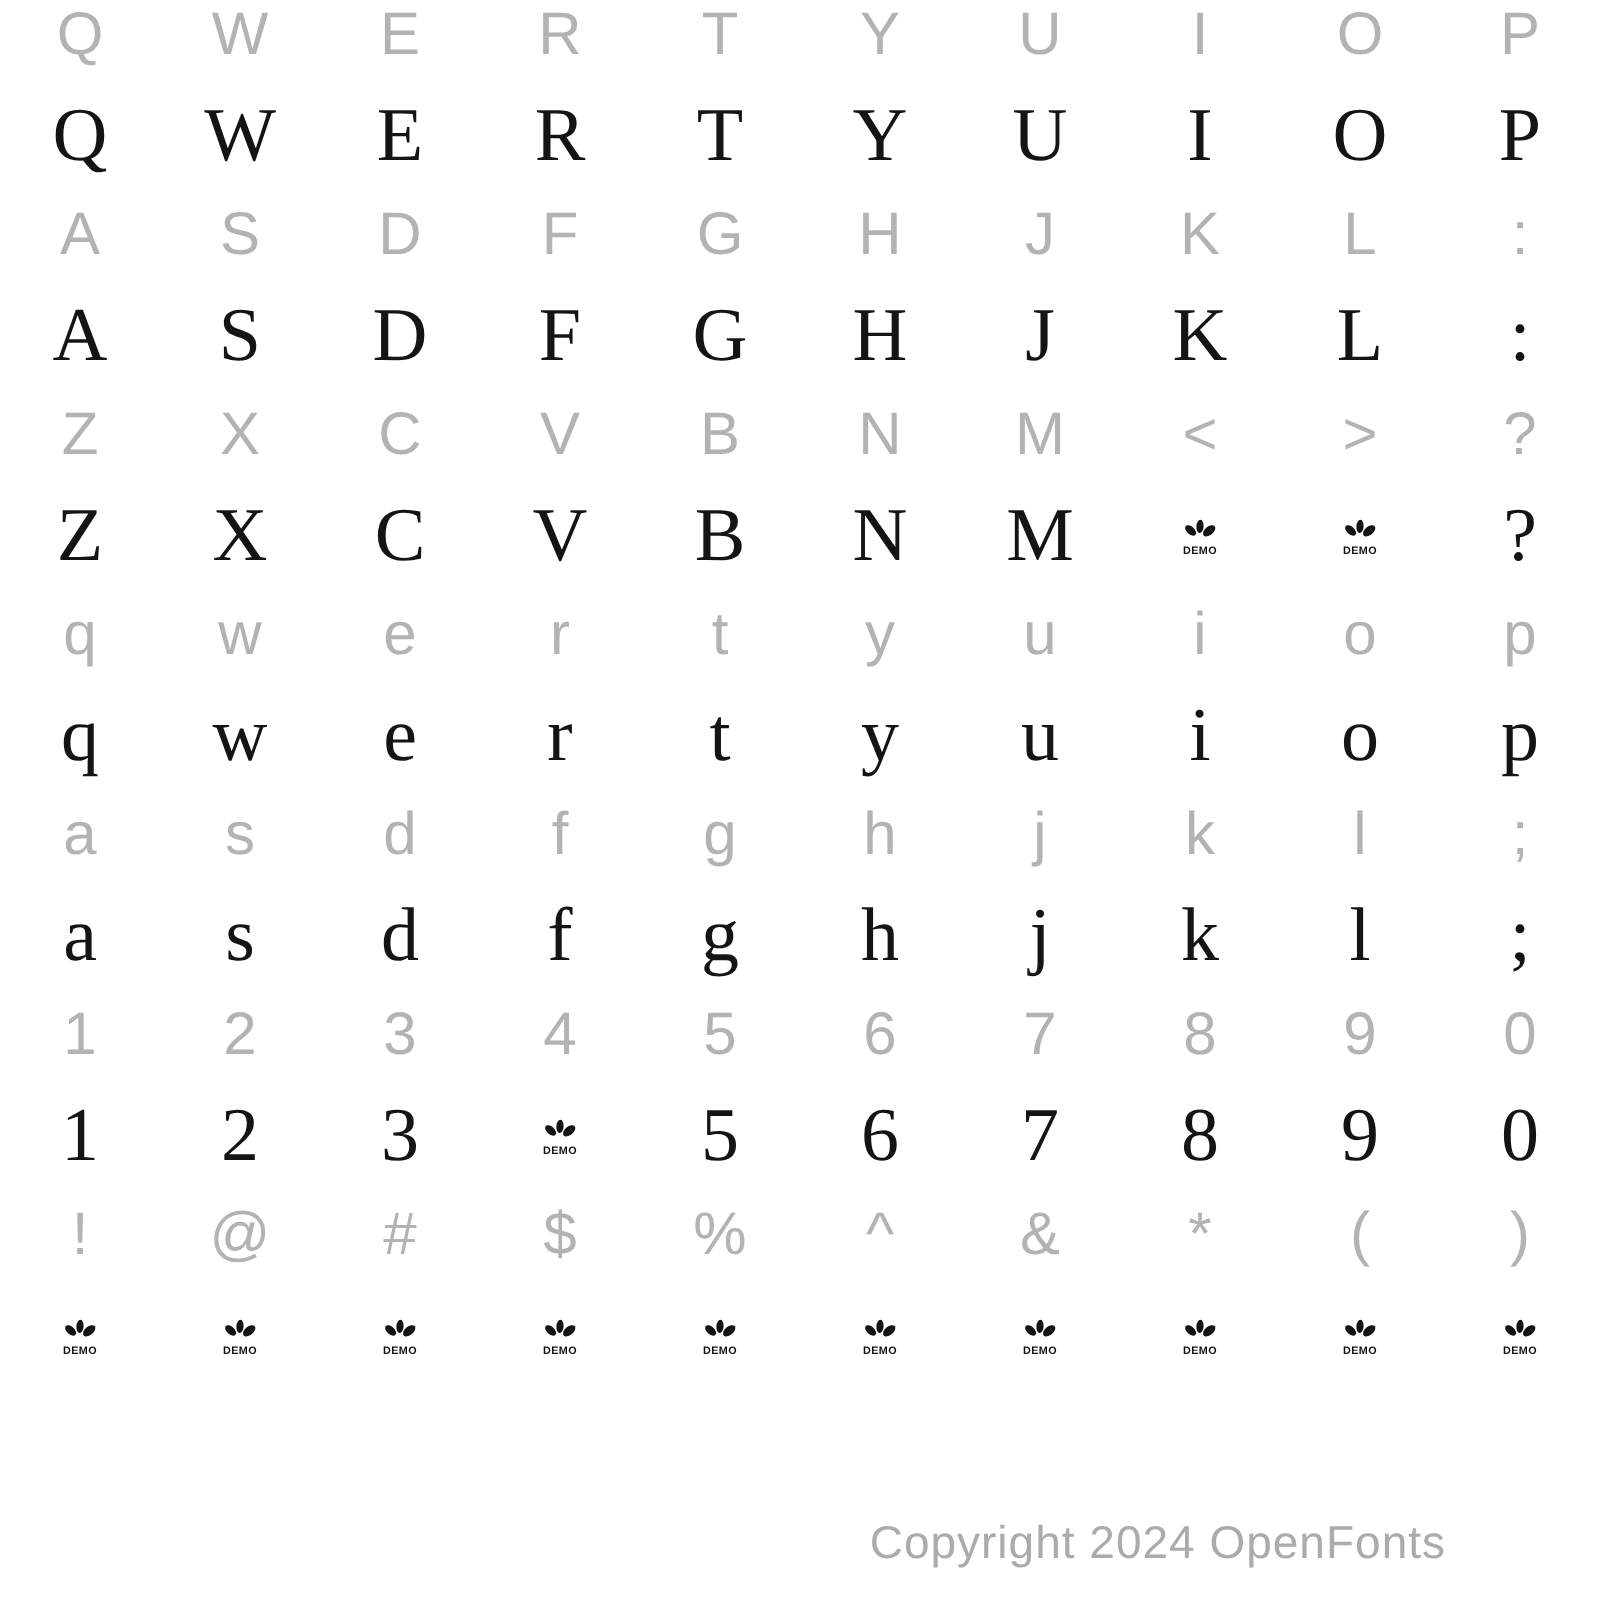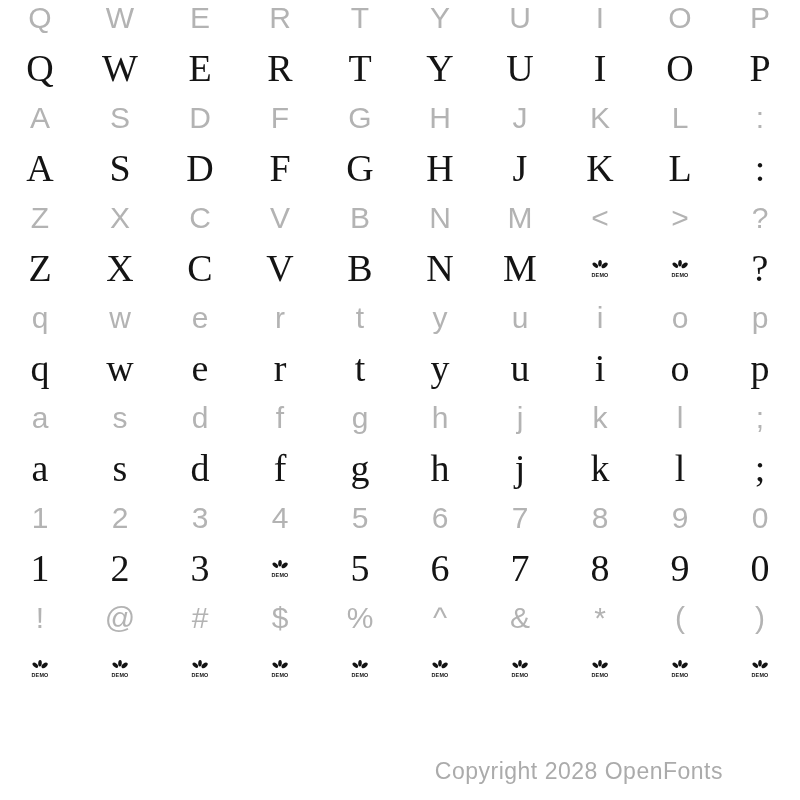--- a/index.html
+++ b/index.html
@@ -296,14 +296,14 @@
             <text x="11" y="19" text-anchor="middle" font-family="&quot;Liberation Sans&quot;, sans-serif" font-size="5.4" font-weight="bold" letter-spacing="0.2" fill="#141414">DEMO</text>
           </svg></span>
         <span class="cell"><svg viewBox="0 0 22 21" class="demo-glyph">
             <ellipse cx="6.3" cy="7.2" rx="1.9" ry="3.3" transform="rotate(-48 6.3 7.2)" fill="#141414"></ellipse>
             <ellipse cx="11" cy="5.2" rx="1.8" ry="3.3" transform="rotate(4 11 5.2)" fill="#141414"></ellipse>
             <ellipse cx="15.6" cy="7.4" rx="2.1" ry="3.6" transform="rotate(50 15.6 7.4)" fill="#141414"></ellipse>
             <text x="11" y="19" text-anchor="middle" font-family="&quot;Liberation Sans&quot;, sans-serif" font-size="5.4" font-weight="bold" letter-spacing="0.2" fill="#141414">DEMO</text>
           </svg></span>
       </div>
     </div>
-  <div class="copyright">Copyright 2028 OpenFonts</div>
+  <div class="copyright">Copyright 2024 OpenFonts</div>
 </div>
 
 </body></html>

